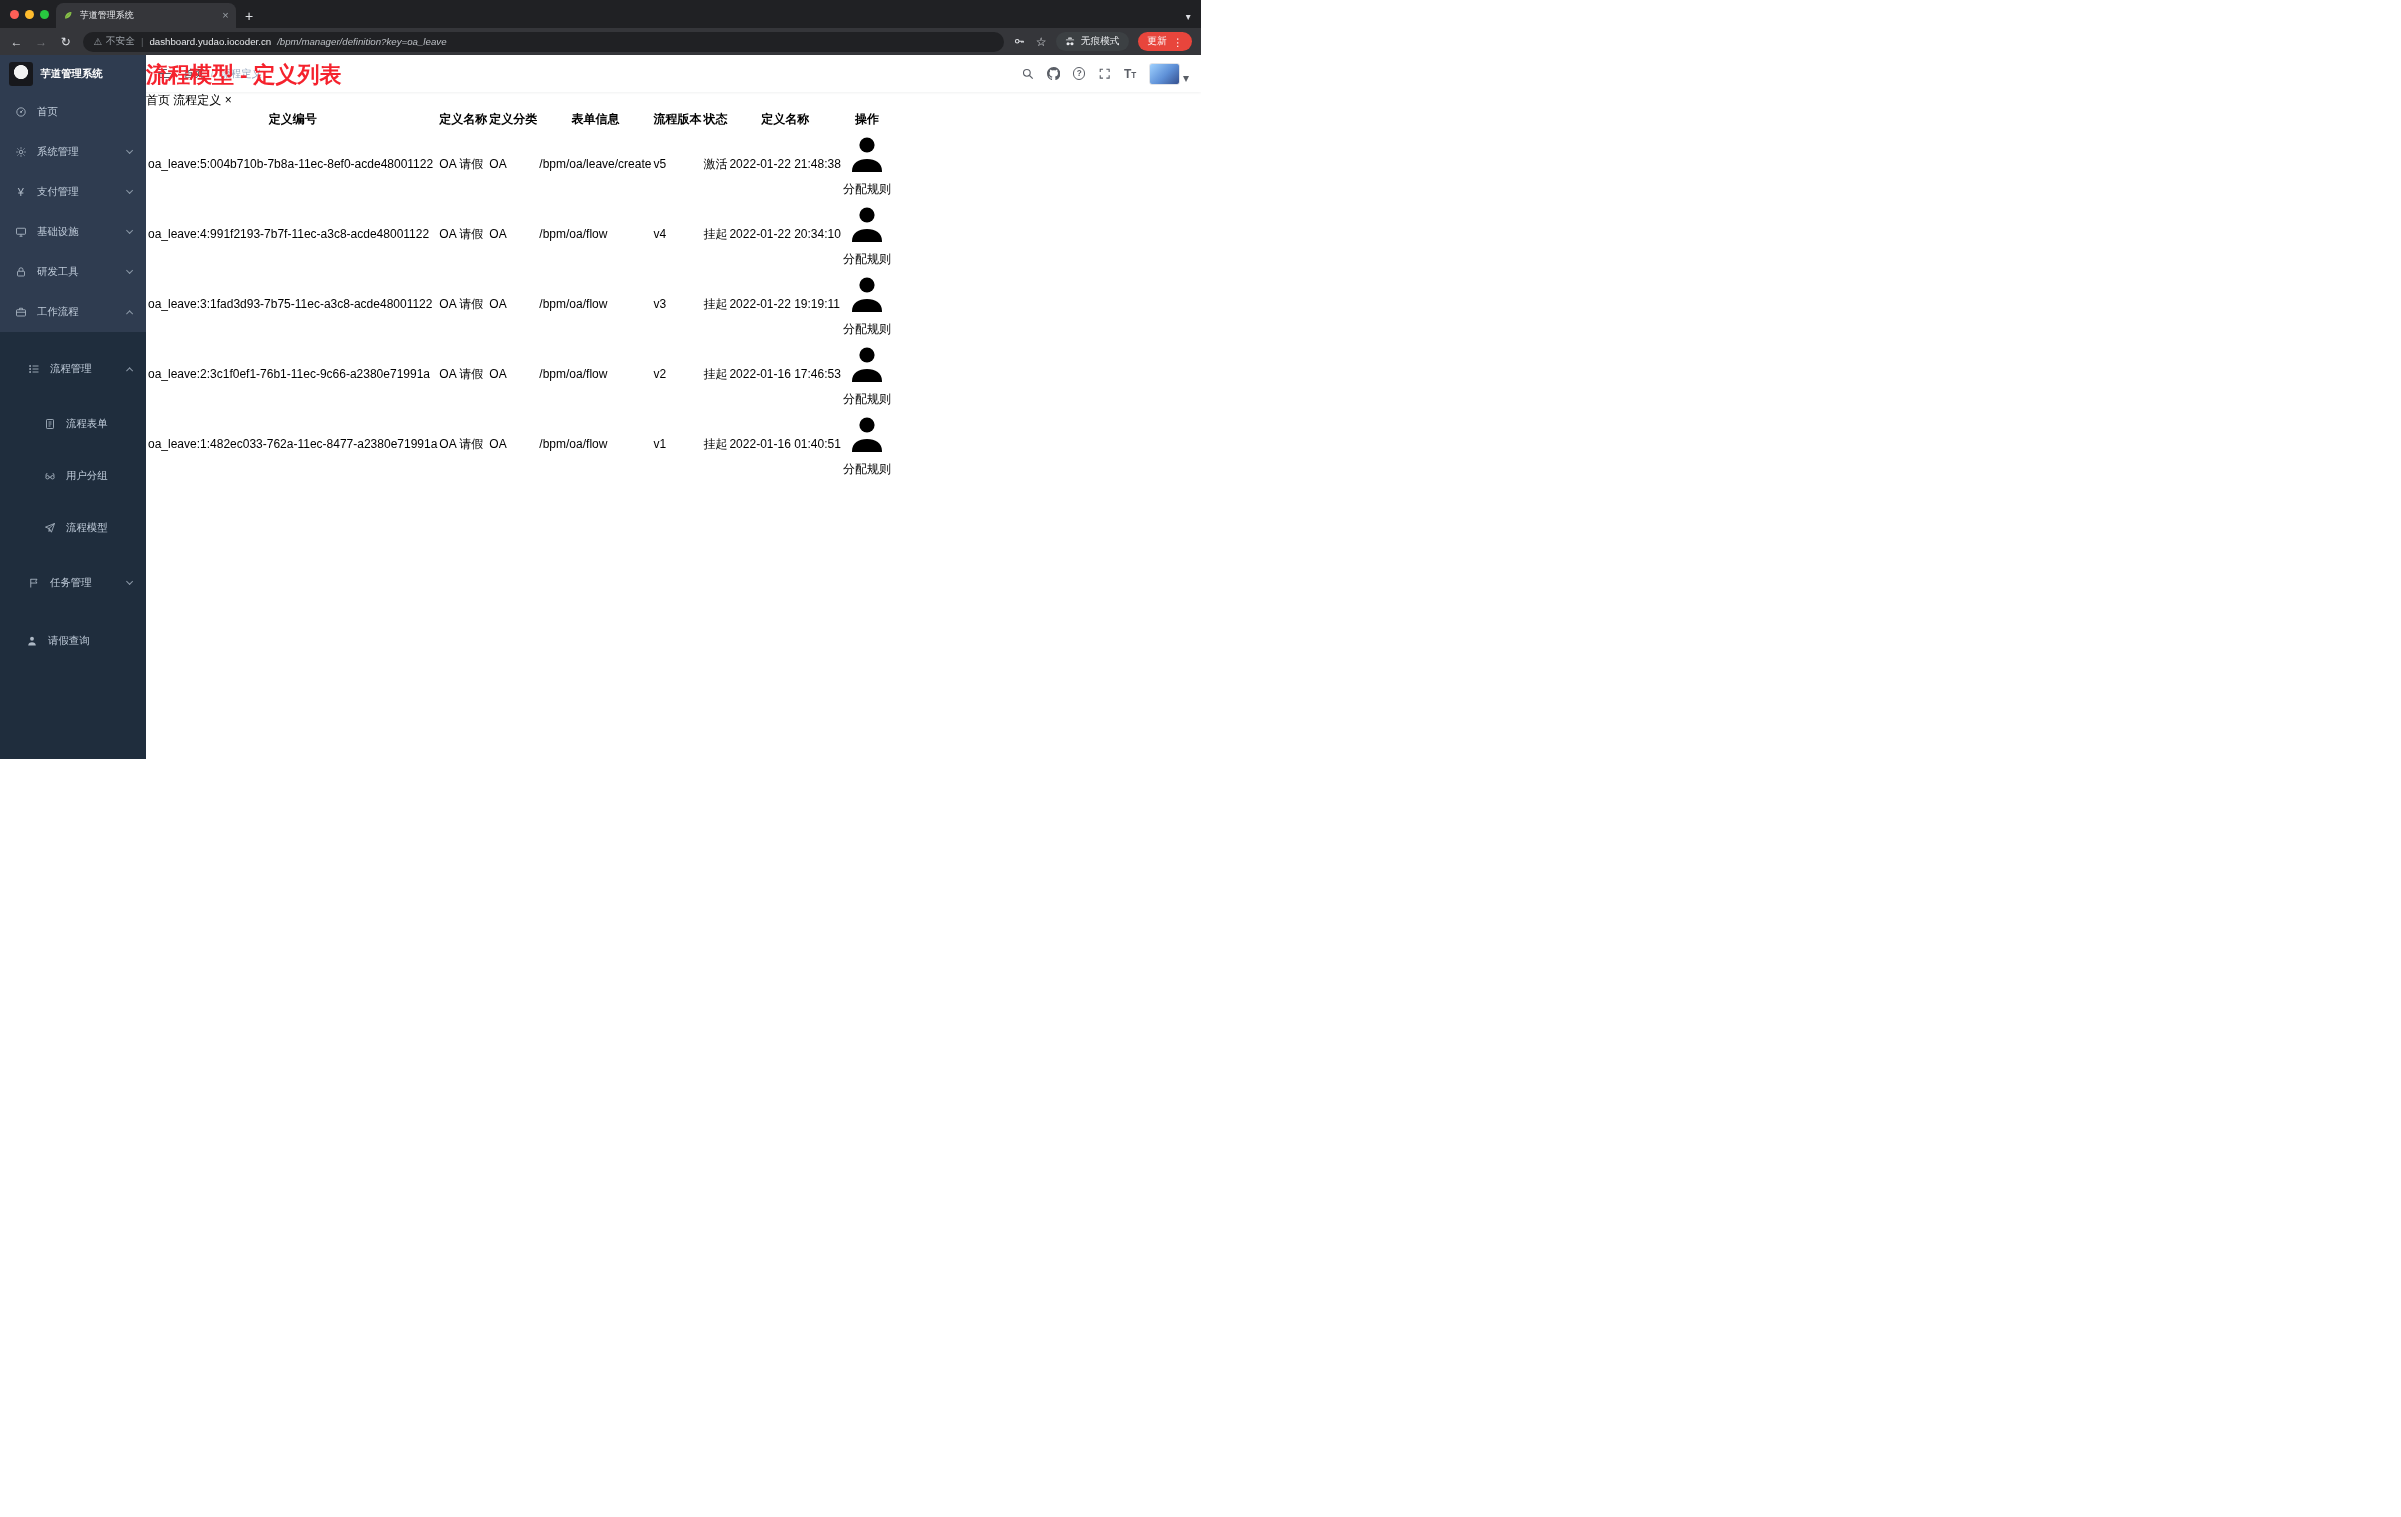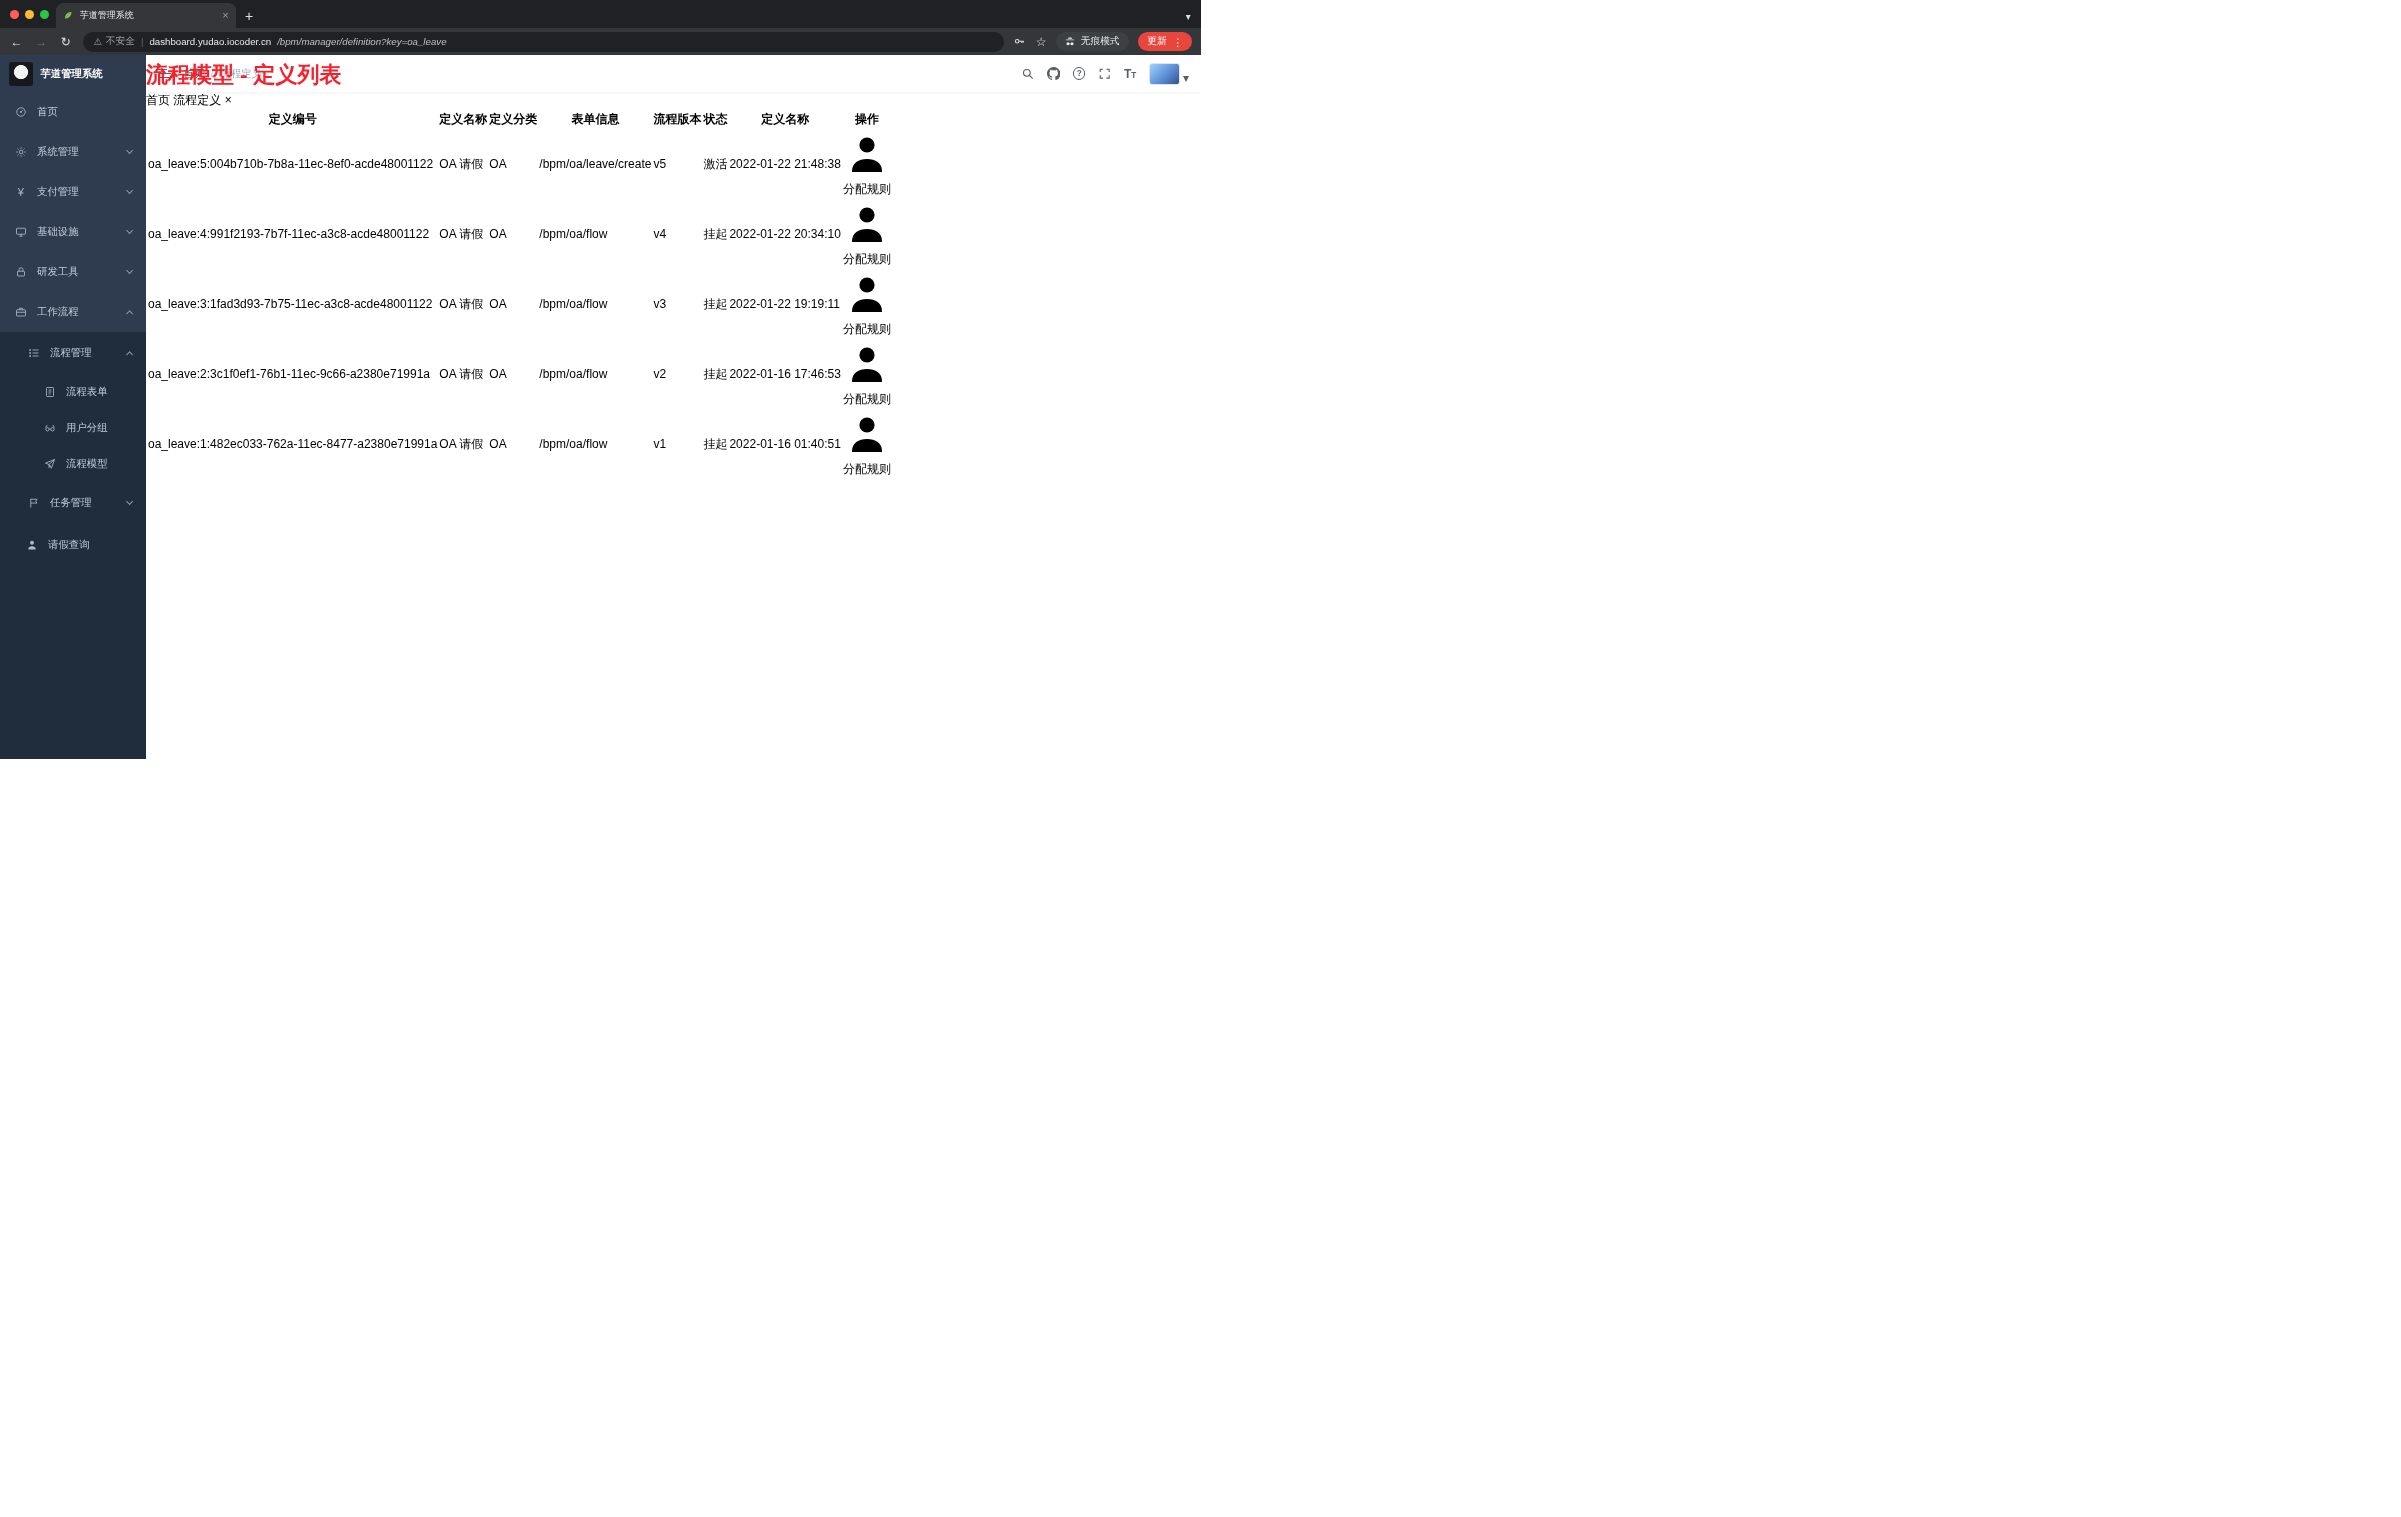--- a/index.html
+++ b/index.html
@@ -44,21 +44,21 @@
               background:#17181c radial-gradient(circle at 50% 42%, #f2f2f2 0 6.7px, #17181c 7.4px); }
   .logo-title { color:#fff; font-size:10.4px; font-weight:bold; white-space:nowrap; }
   .menu-item { height:40px; display:flex; align-items:center; gap:9.7px; padding:0 14px; font-size:10.4px; cursor:pointer; }
   .m-ico { width:13.4px; height:12px; display:flex; align-items:center; justify-content:center; color:#aeb9c6; flex-shrink:0; }
   .m-ico svg { width:12px; height:12px; }
   .yen-g { font-size:11px; color:#aeb9c6; }
   .chev { width:5.2px; height:5.2px; border-right:1.2px solid #8a97a6; border-bottom:1.2px solid #8a97a6;
           transform:rotate(45deg); margin-left:auto; margin-top:-3px; }
   .chev.up { transform:rotate(-135deg); margin-top:3px; }
   .submenu-block { background:#1f2d3d; flex:1; }
-  .submenu-block .menu-item { height:42px; padding-left:27px; }
+  .submenu-block .menu-item { height:42px; padding-left:27px;margin-top:16px; }
   .submenu-block .child { height:36px; padding-left:43px; }
 
   
   .main { flex:1; display:flex; flex-direction:column; background:#fff; min-width:0; }
   .navbar { height:37px; display:flex; align-items:center; padding:0 12px; position:relative;
             box-shadow:0 0.7px 3px rgba(0,21,41,.08); background:#fff; z-index:2; }
   .hamburger { width:13.4px; display:flex; flex-direction:column; gap:2.6px; cursor:pointer; }
   .hamburger i { display:block; height:1.5px; background:#5a5e66; border-radius:0.7px; }
   .hamburger i:nth-child(1){ width:9px; }
   .breadcrumb { margin-left:12px; font-size:10.4px; display:flex; gap:6.7px; align-items:center; }

